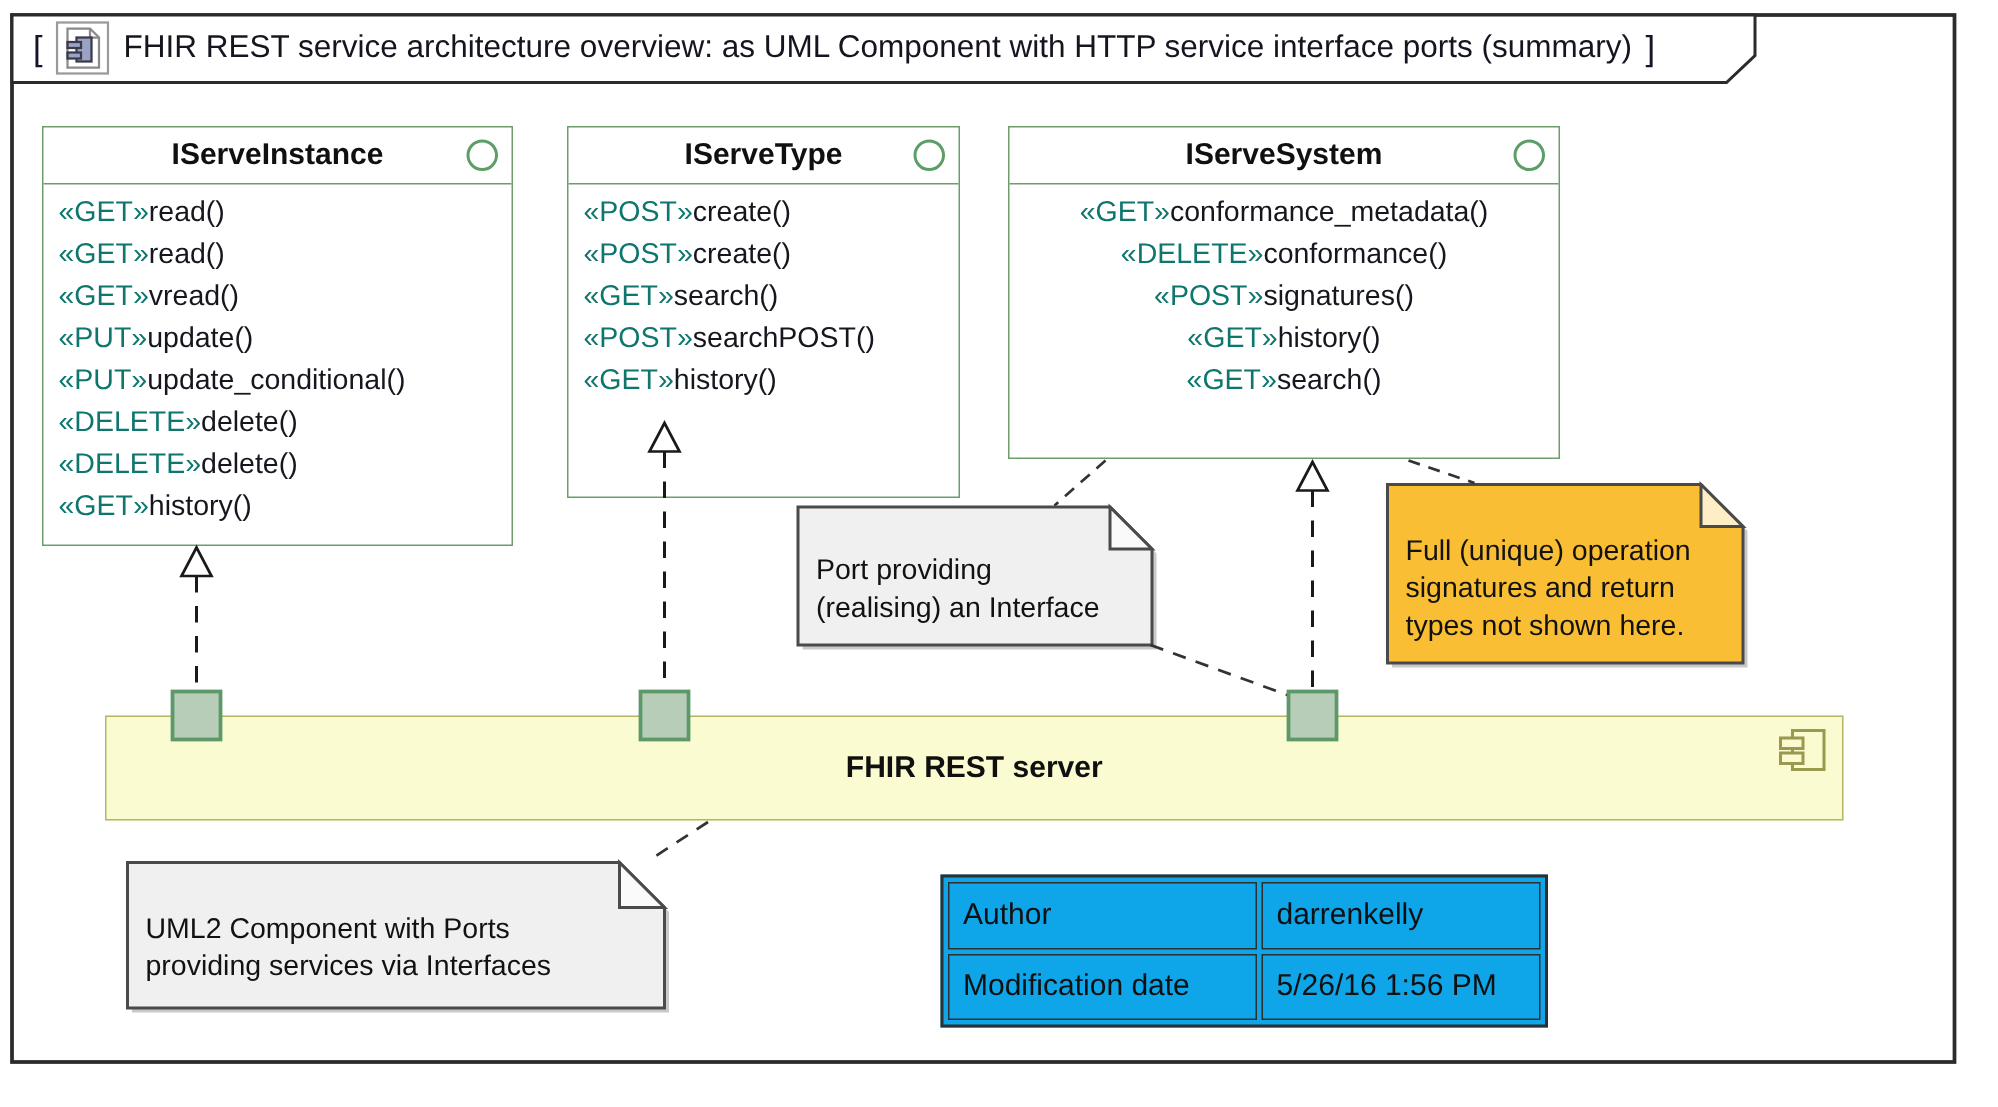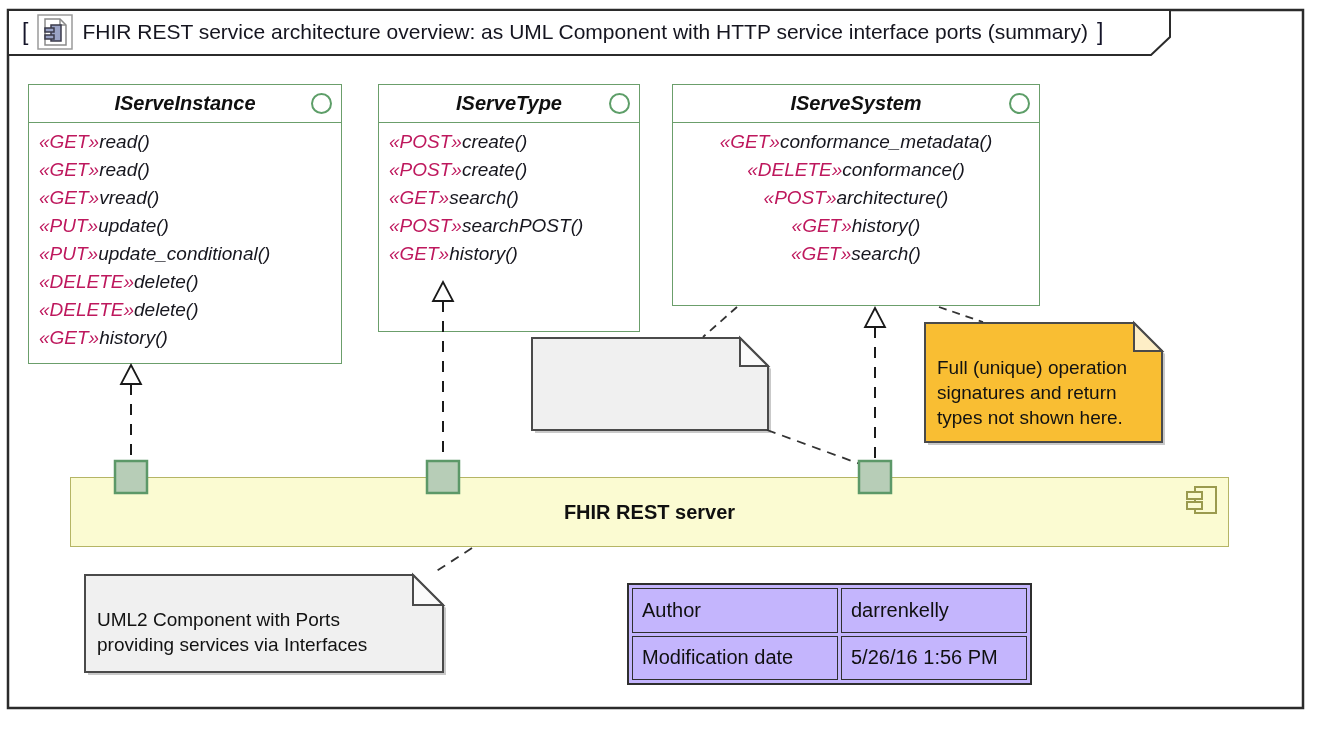--- a/index.html
+++ b/index.html
@@ -10,29 +10,29 @@
   svg.overlay { position:absolute; left:0; top:0; width:1332px; height:738px; z-index:5; }
 
   
   .frame-title { position:absolute; left:8px; top:10px; width:1160px; height:44px; z-index:6;
                  display:flex; align-items:center; gap:9px; padding-left:14px;
                  font-size:21px; color:#15151f; }
   .frame-title .bracket { font-size:23px; color:#15152a; }
   .frame-title .ttl { white-space:nowrap; }
 
   
-  .iface { position:absolute; background:#ffffff; border:1.5px solid #6b9e6b; z-index:2;font-style:italic; }
+  .iface { position:absolute; background:#ffffff; border:1.5px solid #6b9e6b; z-index:2; }
   .iface .hdr { position:relative; height:38px; border-bottom:1.5px solid #6b9e6b;
                 display:flex; align-items:center; justify-content:center;
                 font-weight:bold; font-size:20px; color:#101010; }
   .lollipop { position:absolute; right:9px; top:8px; width:21px; height:21px;
               border:2px solid #5d9e68; border-radius:50%; background:#fff; }
   .iface .ops { padding:5px 10px 0 10px; }
   .op { font-size:19px; line-height:28px; white-space:nowrap; }
-  .op .st { color:#be185d; }
+  .op .st { color:#0f766e; }
   .op .nm { color:#16161e; }
 
   .iface.i1 { left:28px;  top:84px; width:314px; height:280px; }
   .iface.i2 { left:378px; top:84px; width:262px; height:248px; }
   .iface.i3 { left:672px; top:84px; width:368px; height:222px;text-align:center; }
 
   
   .component { position:absolute; left:70px; top:477px; width:1159px; height:70px; z-index:2;
                background:#fbfbd2; border:1.5px solid #b5b565;
                display:flex; align-items:center; justify-content:center; }
@@ -41,21 +41,21 @@
 
   
   .note-text { position:absolute; z-index:6; font-size:19px; line-height:25px;
                color:#121212; white-space:pre-line; }
   .note-text.port-note { left:544px; top:368px; width:215px; }
   .note-text.sig-note  { left:937px; top:355px; width:220px; }
   .note-text.comp-note { left:97px;  top:607px; width:335px; }
 
   
   .info-table { position:absolute; left:627px; top:583px; width:405px; height:102px; z-index:2;
-                background:#c4b5fd; border:2px solid #2f2f2f; padding:3px;
+                background:#0ea5e9; border:2px solid #2f2f2f; padding:3px;
                 display:grid; grid-template-columns:206px 1fr; grid-auto-rows:1fr; gap:3px; }
   .info-table .cell { border:1.5px solid #2f2f2f; display:flex; align-items:center;
                       padding-left:9px; font-size:20px; color:#101010; white-space:nowrap; }
 </style>
 </head>
 <body>
 
 <div class="stage">
 
   <svg class="overlay" viewBox="0 0 1332 738">
@@ -152,35 +152,37 @@
   </div>
 
   <div class="iface i3">
     <div class="hdr">
       <span>IServeSystem</span>
       <span class="lollipop"></span>
     </div>
     <div class="ops">
       <div class="op"><span class="st">«GET»</span><span class="nm">conformance_metadata()</span></div>
       <div class="op"><span class="st">«DELETE»</span><span class="nm">conformance()</span></div>
-      <div class="op"><span class="st">«POST»</span><span class="nm">architecture()</span></div>
+      <div class="op"><span class="st">«POST»</span><span class="nm">signatures()</span></div>
       <div class="op"><span class="st">«GET»</span><span class="nm">history()</span></div>
       <div class="op"><span class="st">«GET»</span><span class="nm">search()</span></div>
     </div>
   </div>
 
   <div class="component">
     <span class="lbl">FHIR REST server</span>
     <svg class="cicon" width="34" height="30" viewBox="0 0 34 30">
       <rect x="10" y="2" width="21" height="26" fill="#fbfbd2" stroke="#9a9a4e" stroke-width="2"></rect>
       <rect x="2" y="7" width="15" height="7" fill="#fbfbd2" stroke="#9a9a4e" stroke-width="2"></rect>
       <rect x="2" y="17" width="15" height="7" fill="#fbfbd2" stroke="#9a9a4e" stroke-width="2"></rect>
     </svg>
   </div>
 
+  <div class="note-text port-note">Port providing
+(realising) an Interface</div>
   <div class="note-text sig-note">Full (unique) operation
 signatures and return
 types not shown here.</div>
   <div class="note-text comp-note">UML2 Component with Ports
 providing services via Interfaces</div>
 
   <div class="info-table">
     <div class="cell">Author</div>
     <div class="cell">darrenkelly</div>
     <div class="cell">Modification date</div>

